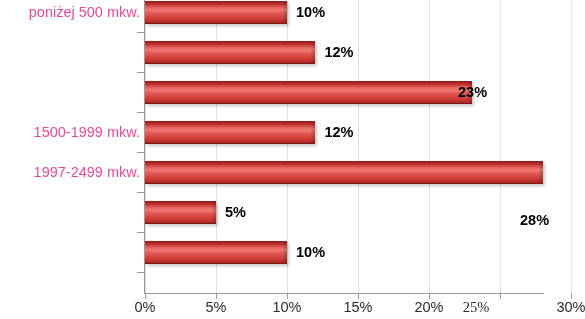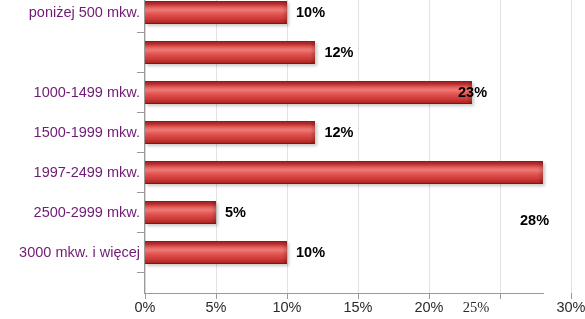--- a/index.html
+++ b/index.html
@@ -98,21 +98,21 @@
     background: linear-gradient(to right, rgba(0,0,0,0.0), rgba(0,0,0,0.18));
   }
 
   
   .cat-label {
     position: absolute;
     right: 0;
     width: 139px;
     text-align: right;
     font-size: 14.5px;
-    color: #701a75;
+    color: #ec4899;
     white-space: nowrap;
     line-height: 1;
   }
   .cat-labels {
     position: absolute;
     left: 0;
     top: 0;
     width: 140px;
     height: 293px;
   }
@@ -134,25 +134,22 @@
     line-height: 1;
   }
 </style>
 </head>
 <body>
 
 <div id="chart-root">
 
   <div class="cat-labels">
       <div class="cat-label" style="top: 5px;">poniżej 500 mkw.</div>
-      <div class="cat-label" style="top: 85px;">1000-1499 mkw.</div>
       <div class="cat-label" style="top: 125px;">1500-1999 mkw.</div>
       <div class="cat-label" style="top: 165px;">1997-2499 mkw.</div>
-      <div class="cat-label" style="top: 205px;">2500-2999 mkw.</div>
-      <div class="cat-label" style="top: 245px;">3000 mkw. i więcej</div>
     </div>
 
   <div class="plot-area">
       <div class="gridline first" style="left: 0px;"></div>
       <div class="gridline" style="left: 71px;"></div>
       <div class="gridline" style="left: 142px;"></div>
       <div class="gridline" style="left: 213px;"></div>
       <div class="gridline" style="left: 284px;"></div>
       <div class="gridline" style="left: 355px;"></div>
       <div class="gridline" style="left: 426px;"></div>

